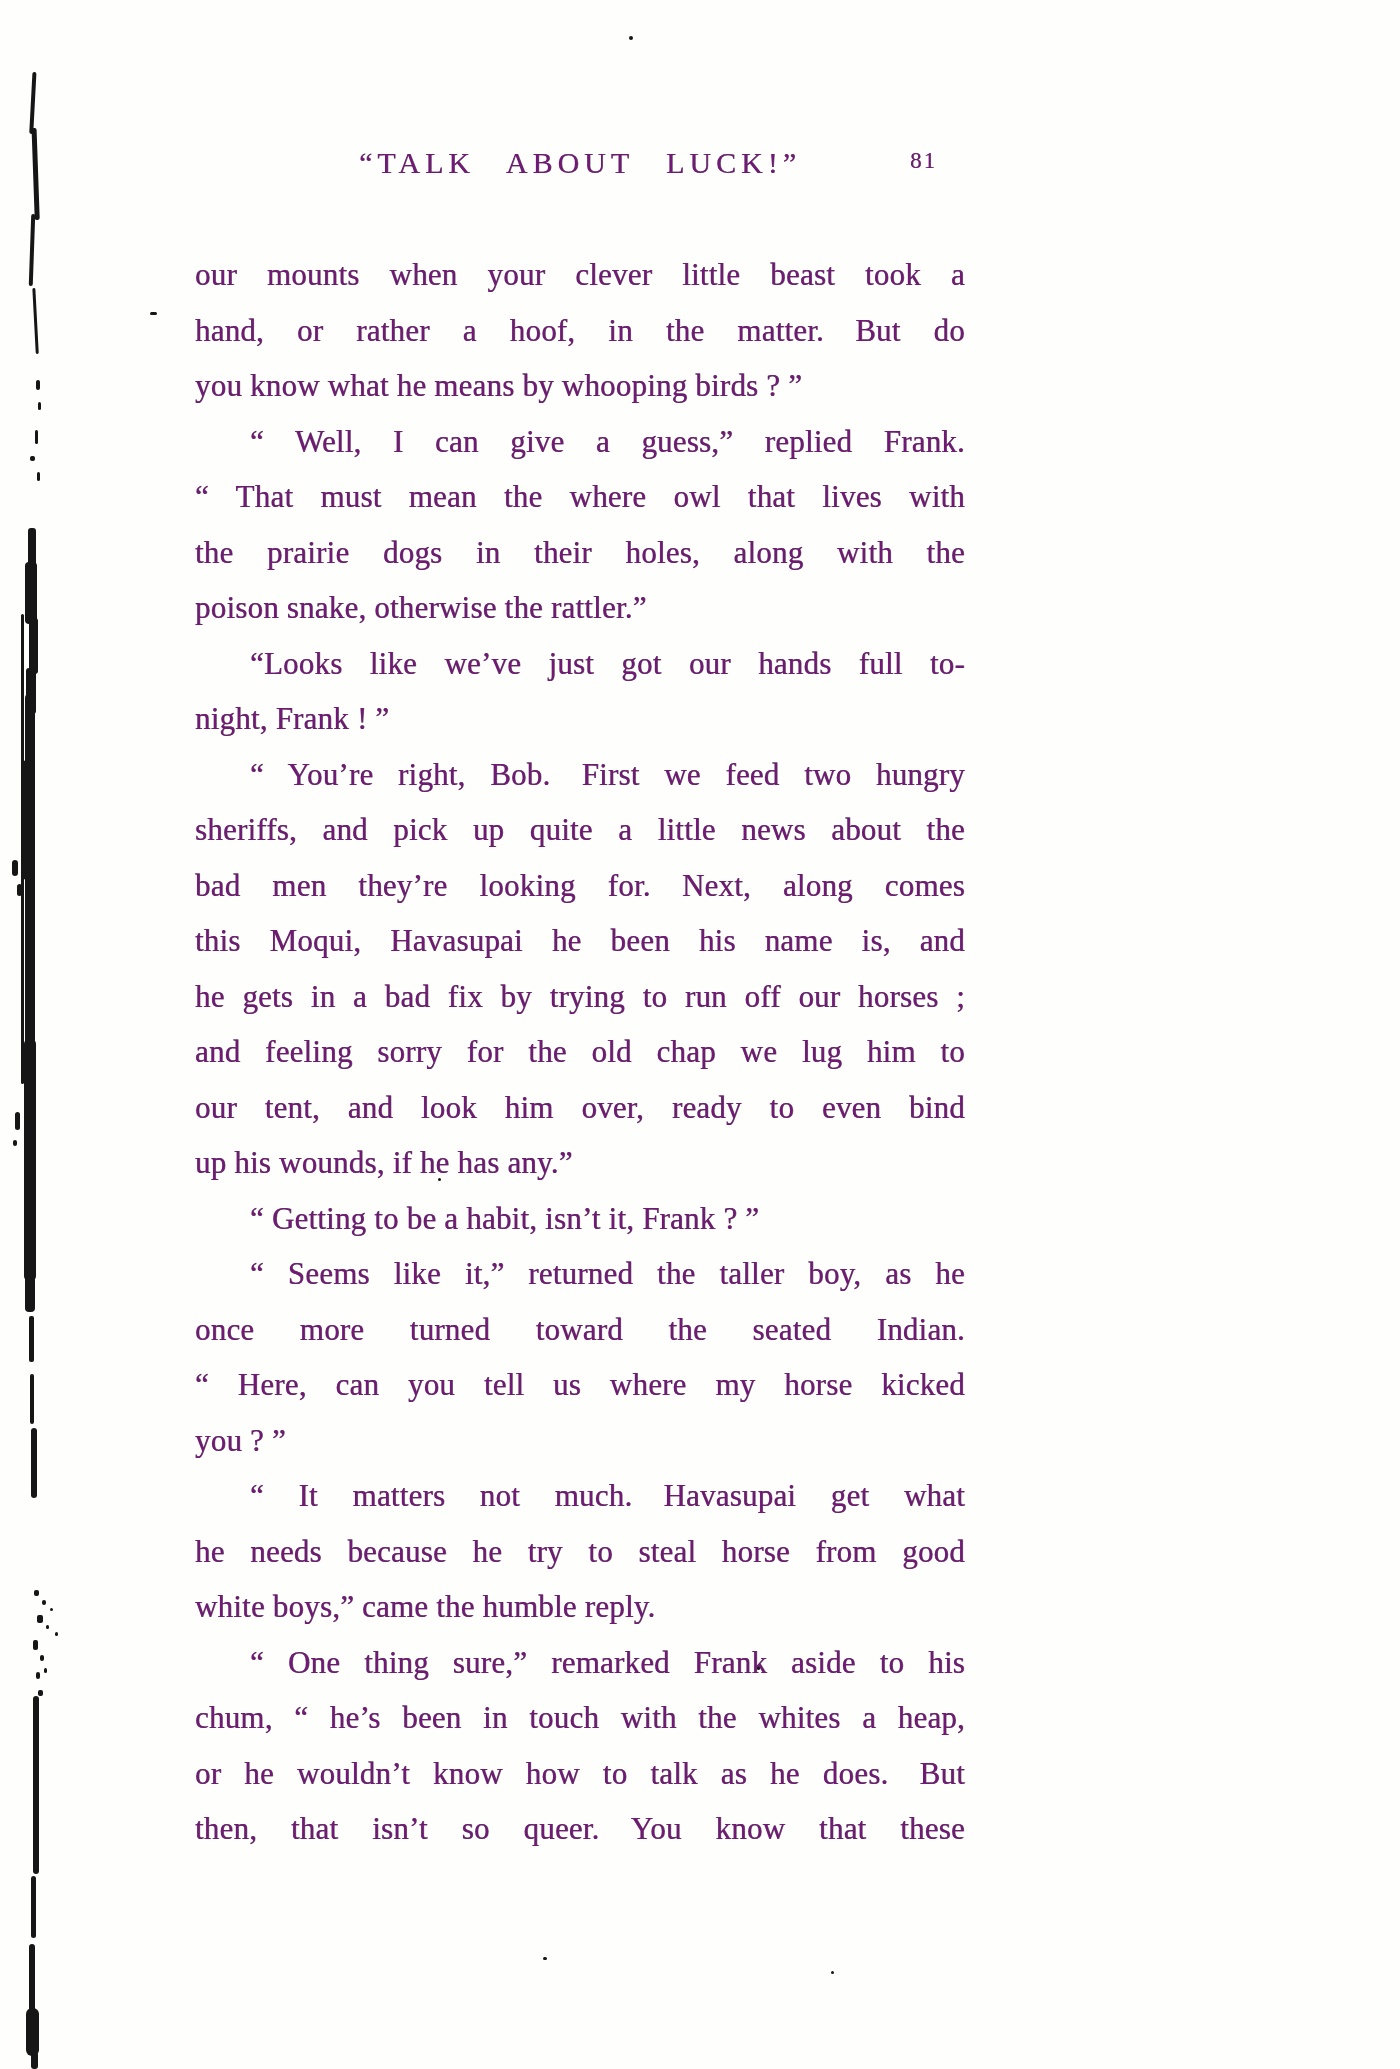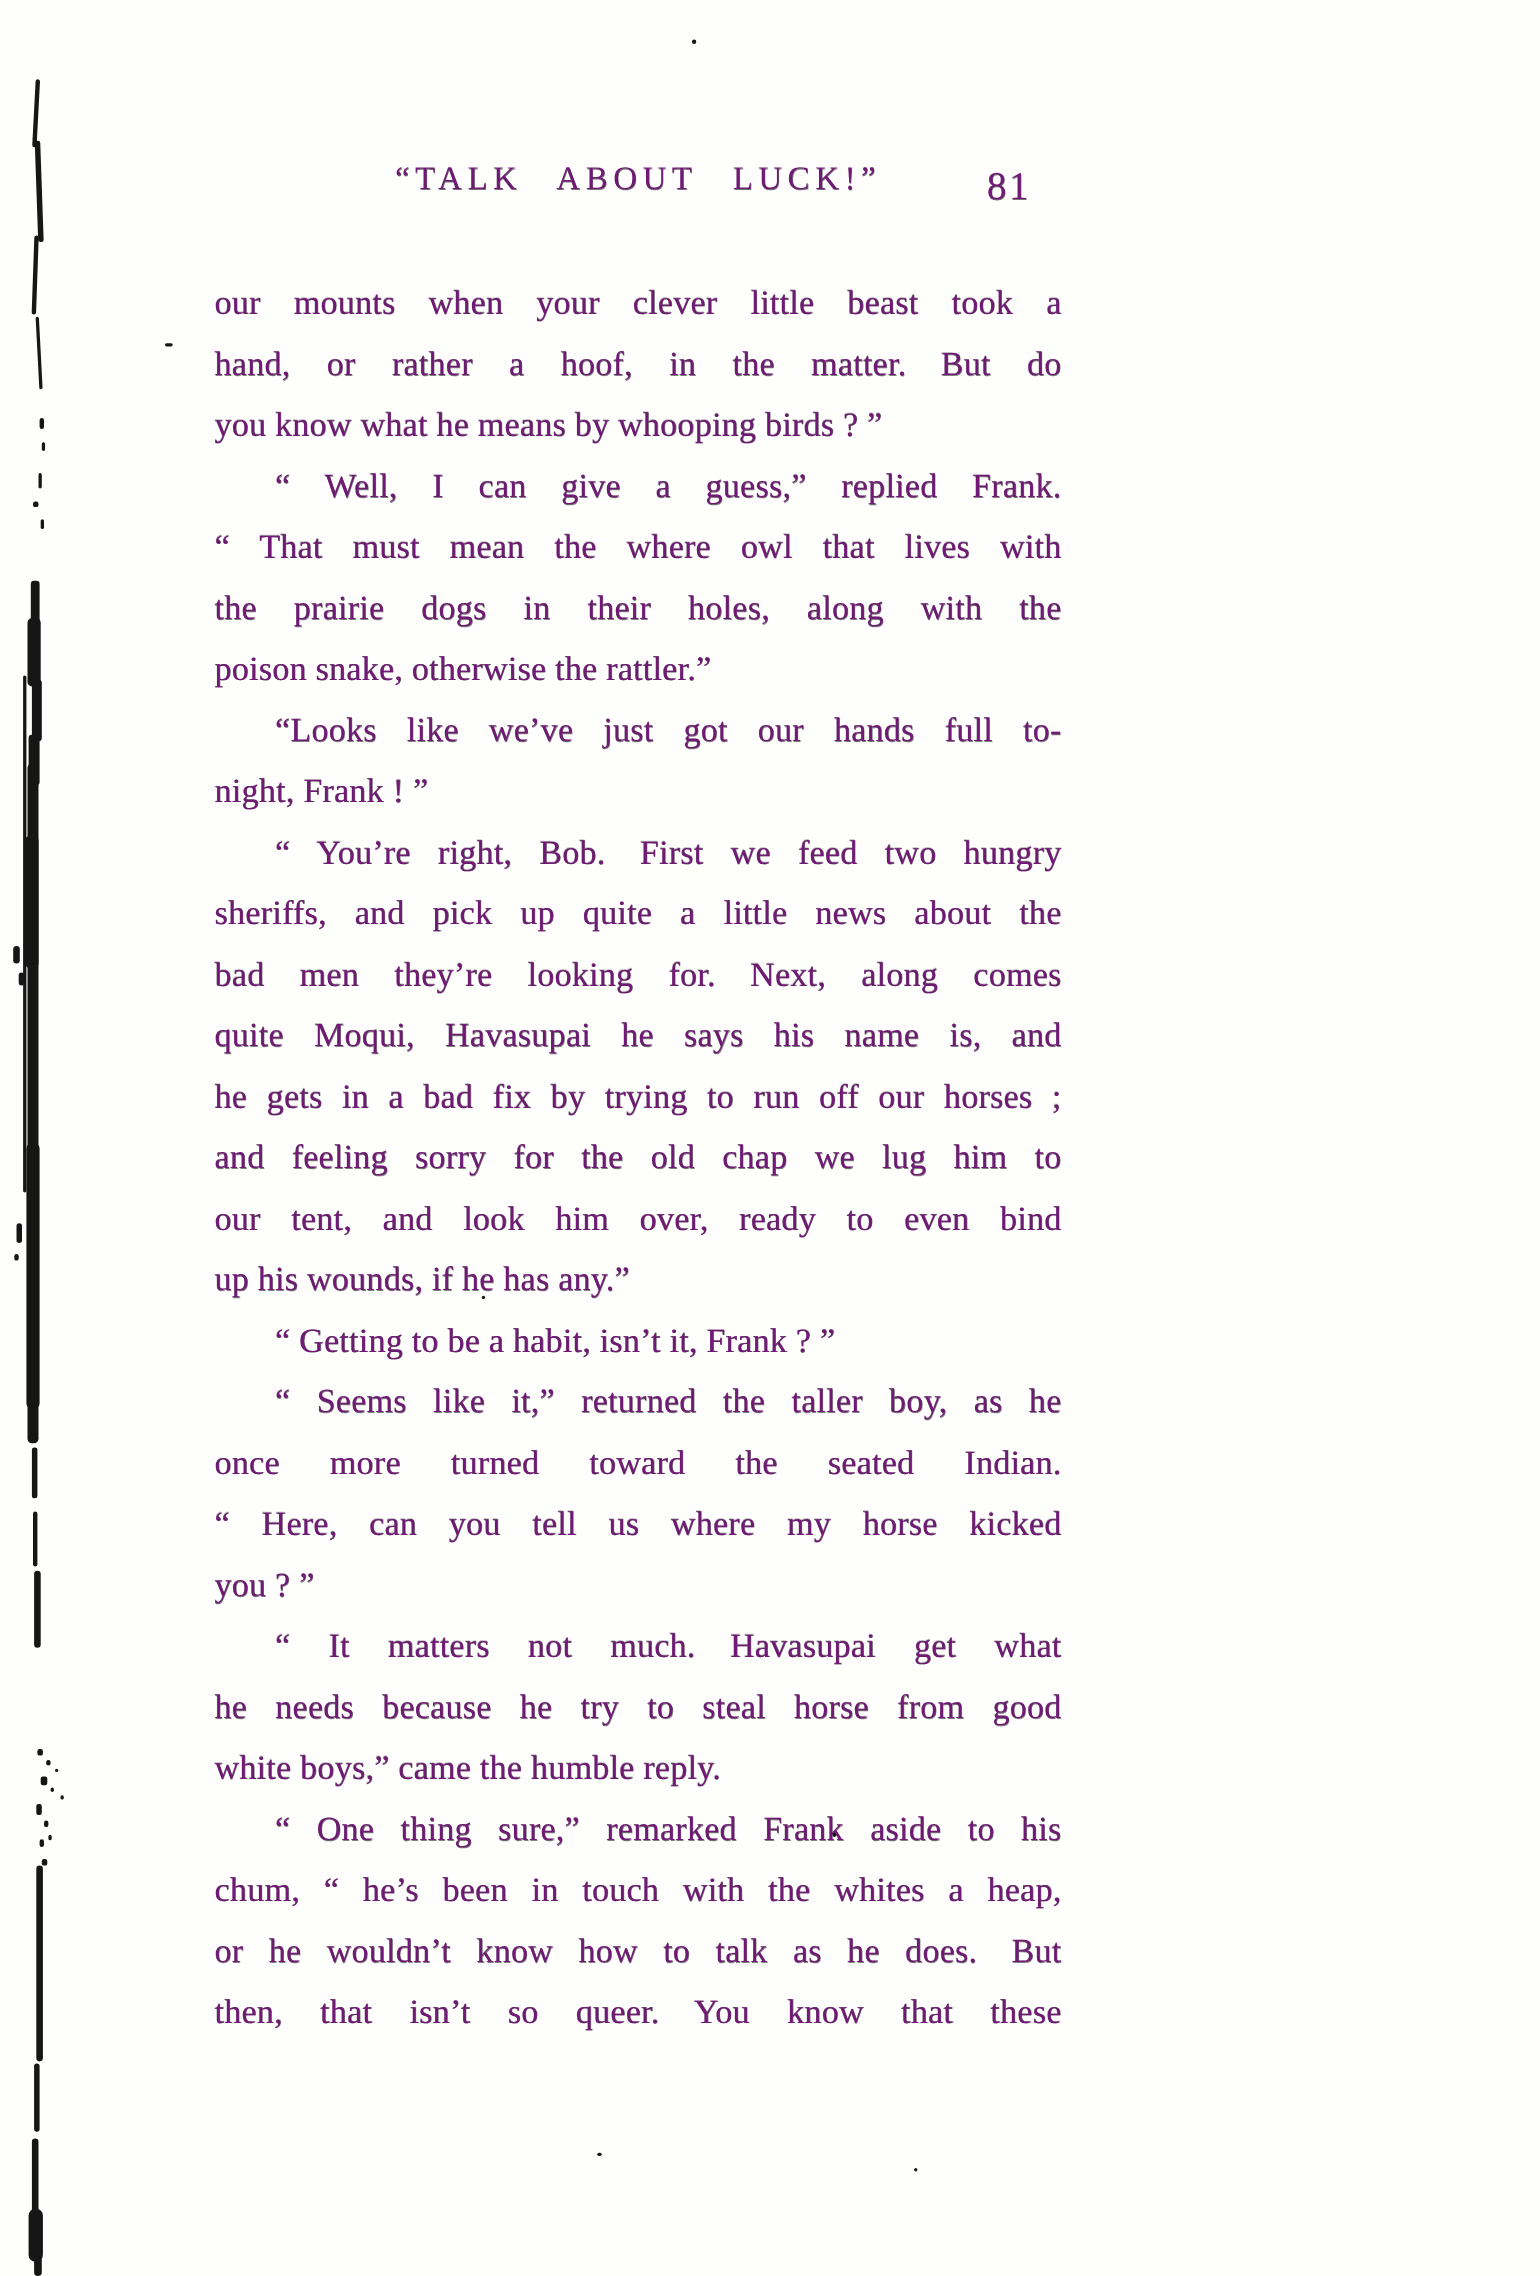--- a/index.html
+++ b/index.html
@@ -27,21 +27,21 @@
     font-size: 30px;
     letter-spacing: 5px;
     word-spacing: 20px;
     white-space: nowrap;
     text-shadow: 0.5px 0.4px 0 rgba(0,0,0,0.55);
   }
   .pagenum {
     position: absolute;
     right: 28px;
     top: 2px;
-    font-size: 36px;
+    font-size: 23px;
     letter-spacing: 2px;
     text-shadow: 0.5px 0.4px 0 rgba(0,0,0,0.55);
   }
   
   .textblock {
     position: absolute;
     left: 195px;
     top: 247px;
     width: 770px;
   }
@@ -144,21 +144,21 @@
     <div class="line end">you know what he means by whooping birds ? ”</div>
     <div class="line indent">“ Well, I can give a guess,” replied Frank.</div>
     <div class="line">“ That must mean the where owl that lives with</div>
     <div class="line">the prairie dogs in their holes, along with the</div>
     <div class="line end">poison snake, otherwise the rattler.”</div>
     <div class="line indent">“Looks like we’ve just got our hands full to-</div>
     <div class="line end">night, Frank ! ”</div>
     <div class="line indent">“ You’re right, Bob. First we feed two hungry</div>
     <div class="line">sheriffs, and pick up quite a little news about the</div>
     <div class="line">bad men they’re looking for. Next, along comes</div>
-    <div class="line">quite Moqui, Havasupai he says his name is, and</div>
+    <div class="line">this Moqui, Havasupai he been his name is, and</div>
     <div class="line">he gets in a bad fix by trying to run off our horses ;</div>
     <div class="line">and feeling sorry for the old chap we lug him to</div>
     <div class="line">our tent, and look him over, ready to even bind</div>
     <div class="line end">up his wounds, if he has any.”</div>
     <div class="line indent end">“ Getting to be a habit, isn’t it, Frank ? ”</div>
     <div class="line indent">“ Seems like it,” returned the taller boy, as he</div>
     <div class="line">once more turned toward the seated Indian.</div>
     <div class="line">“ Here, can you tell us where my horse kicked</div>
     <div class="line end">you ? ”</div>
     <div class="line indent">“ It matters not much. Havasupai get what</div>

